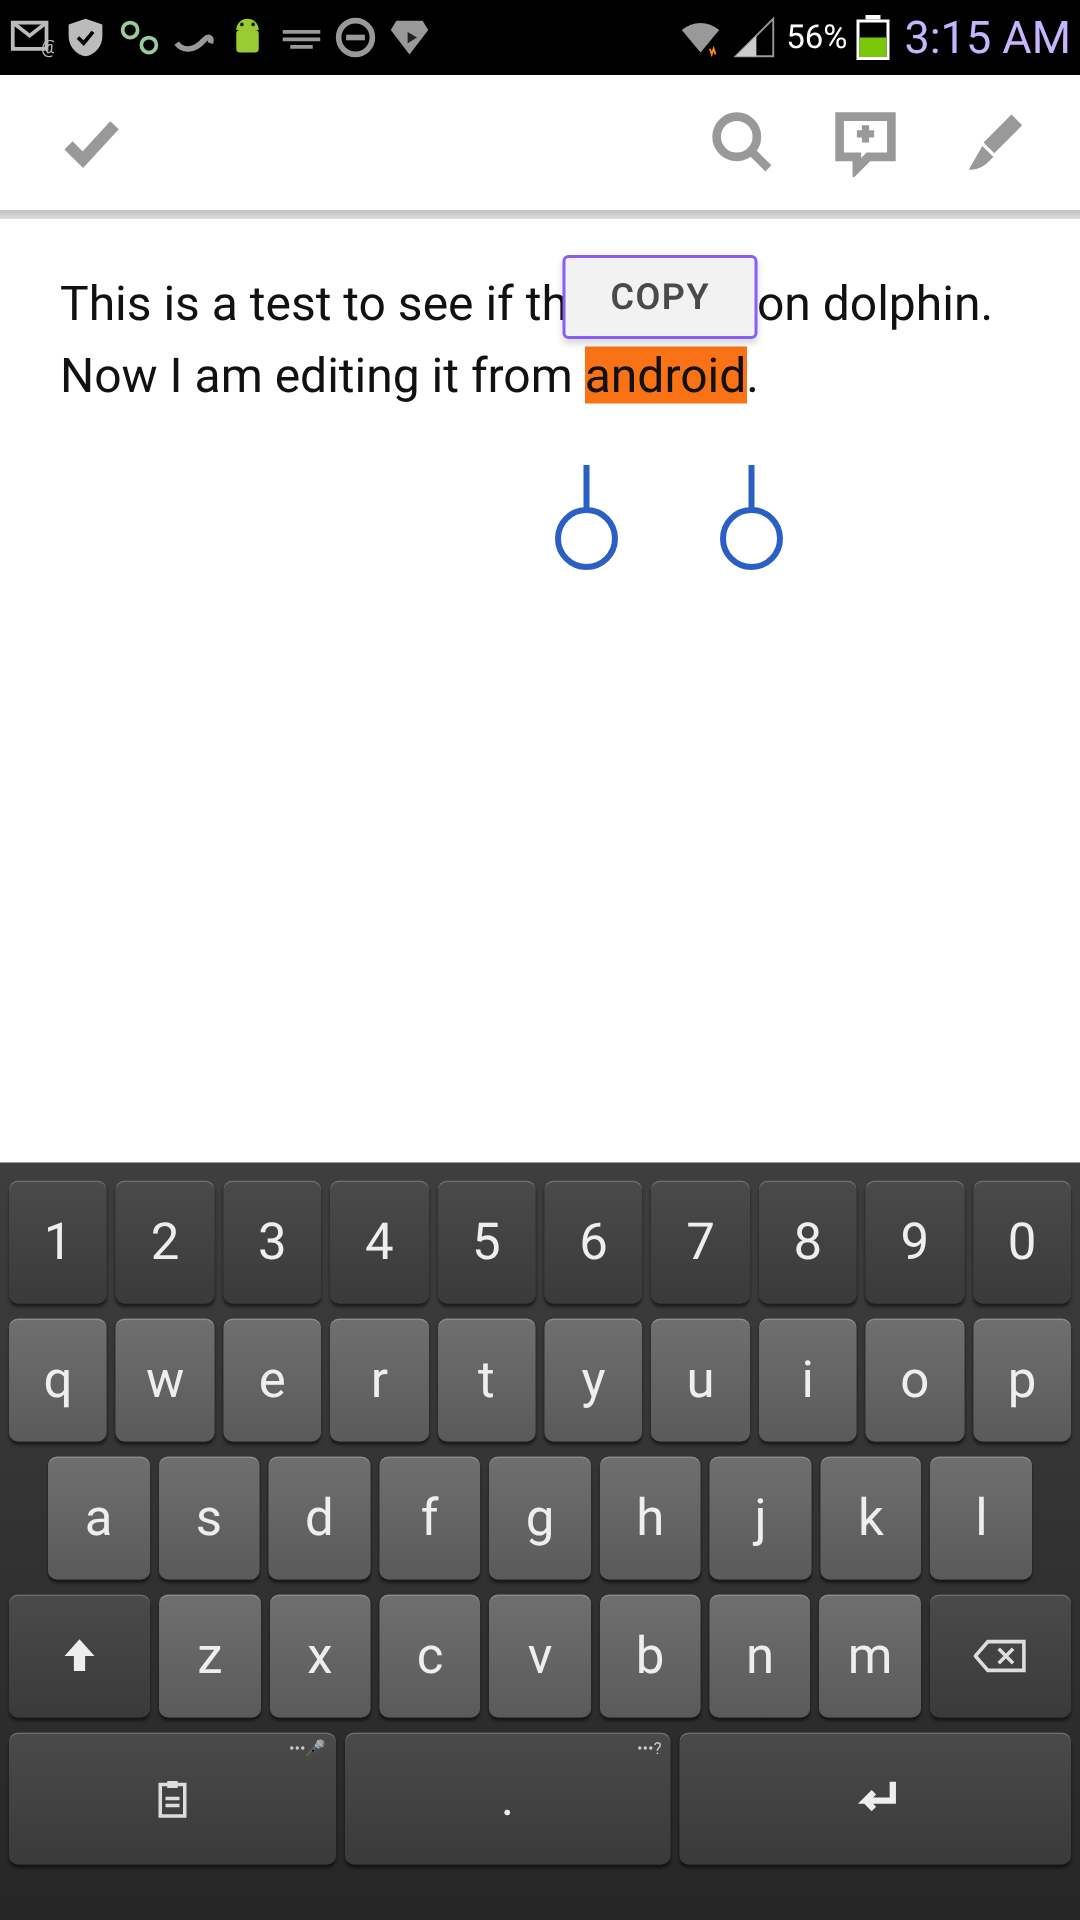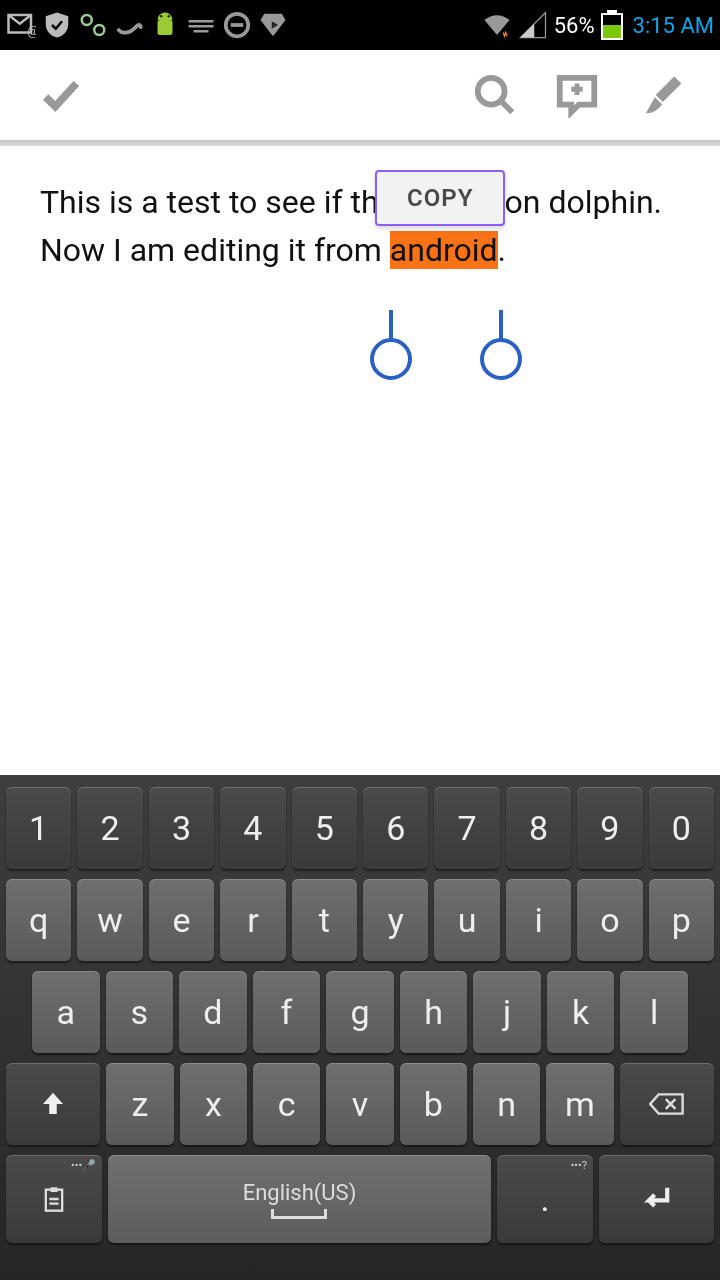--- a/index.html
+++ b/index.html
@@ -8,21 +8,21 @@
   
   .status-bar { height:50px; background:#000; color:#bfbfbf; display:flex; align-items:center; padding:0 6px; font-size:24px; }
   .status-left { display:flex; gap:6px; align-items:center; }
   .status-right { margin-left:auto; display:flex; gap:6px; align-items:center;text-align:center; }
   .sb-ico { width:30px; height:30px; fill:#a8a8a8; display:block; }
   .batt { width:22px; height:30px; position:relative; display:inline-block; }
   .batt .cap{position:absolute;top:0;left:6px;width:10px;height:3px;background:#fff;}
   .batt .body{position:absolute;top:3px;left:0;width:22px;height:27px;border:2px solid #fff;}
   .batt .fill{position:absolute;bottom:0;left:0;width:100%;height:56%;background:#7ac70c;}
   .pct{font-size:22px;color:#fff;}
-  .clk{font-size:22px;color:#0ea5e9;margin-left:4px;}
+  .clk{font-size:30px;color:#c4b5fd;margin-left:4px;}
 
   
   .toolbar { height:90px; background:#fff; display:flex; align-items:center; padding:0 20px; }
   .toolbar .spacer{flex:1;}
   .tb-ico{width:46px;height:46px;margin:0 18px;fill:#999;stroke:#999;}
   .divider{height:6px;width:100%;background:linear-gradient(#c2c2c2,#dcdcdc);}
   
   
   .editor{padding:32px 40px; font-size:32px; line-height:1.5; color:#111; position:relative;}
   .sel{background:#f97316;}
@@ -209,24 +209,20 @@
   </div>
   <div class="krow row-bot">
     <div class="key alt" style="flex:1">
       <span class="small">•••🎤</span>
       <svg width="28" height="30" viewBox="0 0 24 24">
           <rect x="5" y="4" width="14" height="18" fill="none" stroke="#ddd" stroke-width="2"></rect>
           <rect x="9" y="2" width="6" height="4" fill="#ddd"></rect>
           <path d="M8 12h8M8 16h8" stroke="#ddd" stroke-width="2"></path>
         </svg>
     </div>
-    <div class="key space">
-      <span>English(US)</span>
-      <div class="bar"></div>
-    </div>
     <div class="key alt" style="flex:1">
       <span class="small">•••?</span>
       <span>.</span>
     </div>
     <div class="key alt" style="flex:1.2">
       <svg width="34" height="28" viewBox="0 0 24 20">
           <path d="M20 2v9H7l4-4M7 11l4 4" fill="none" stroke="#eee" stroke-width="3"></path>
         </svg>
     </div>
   </div>

